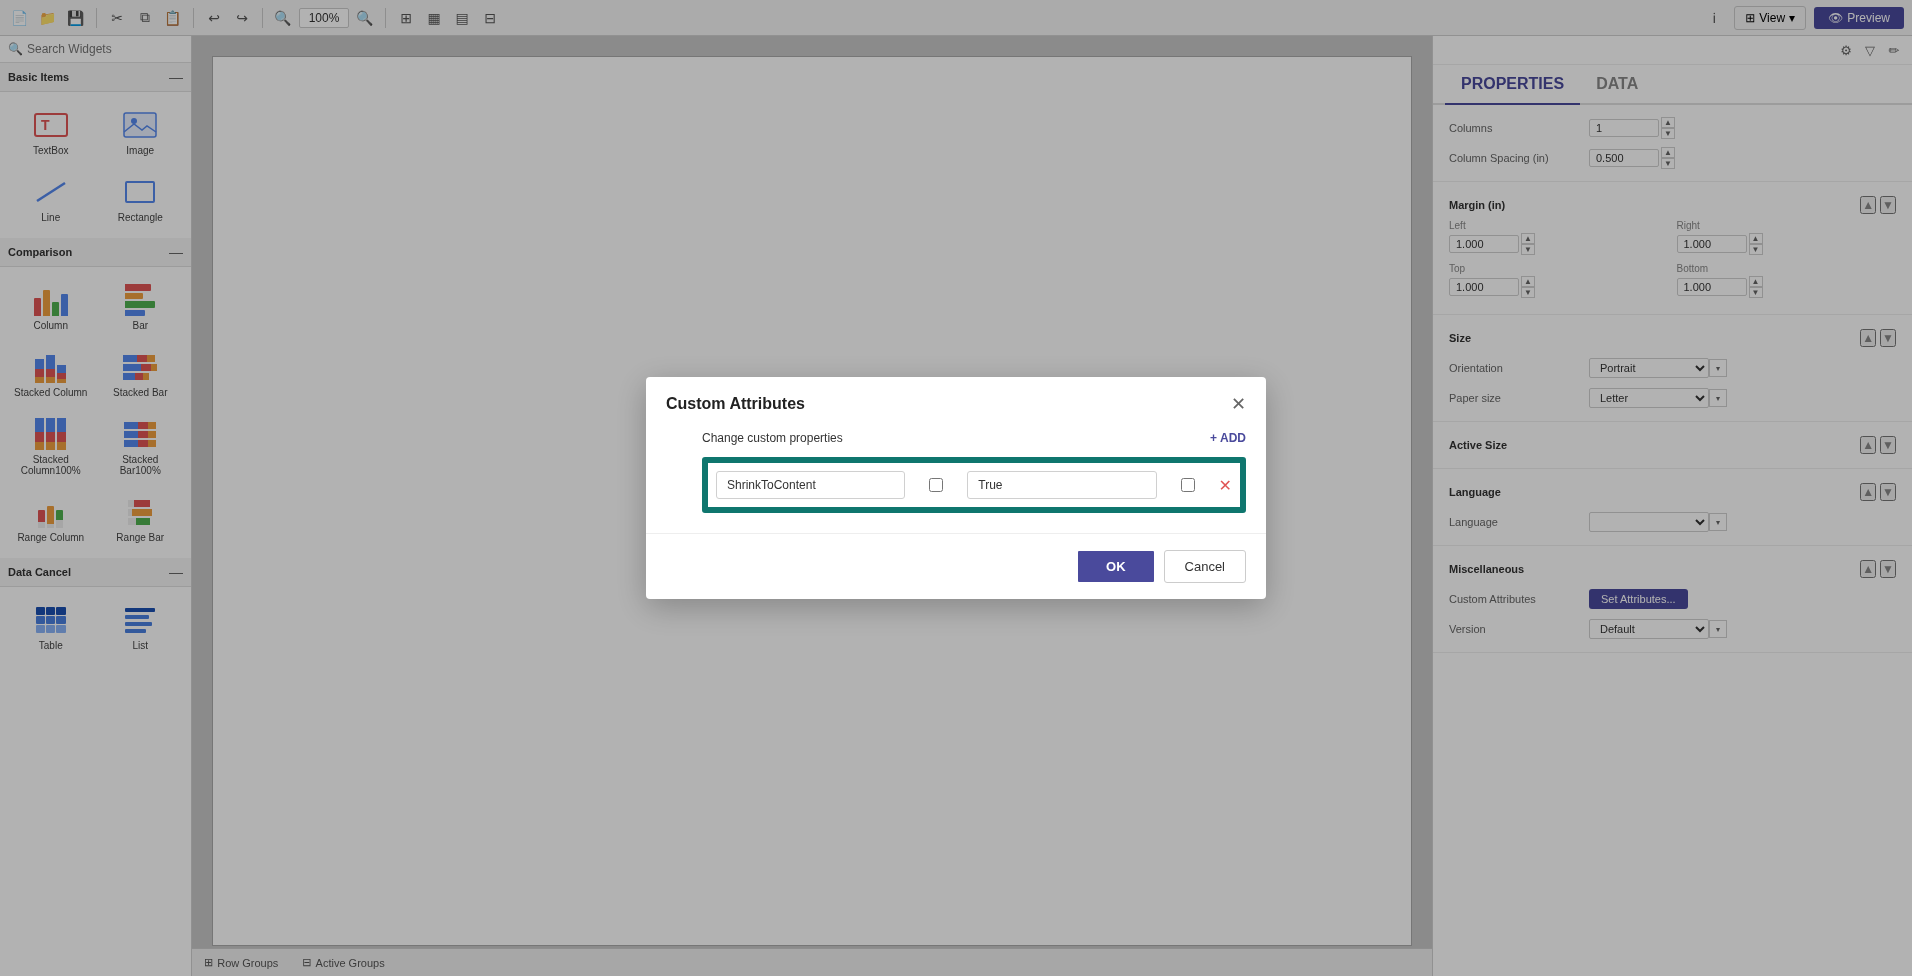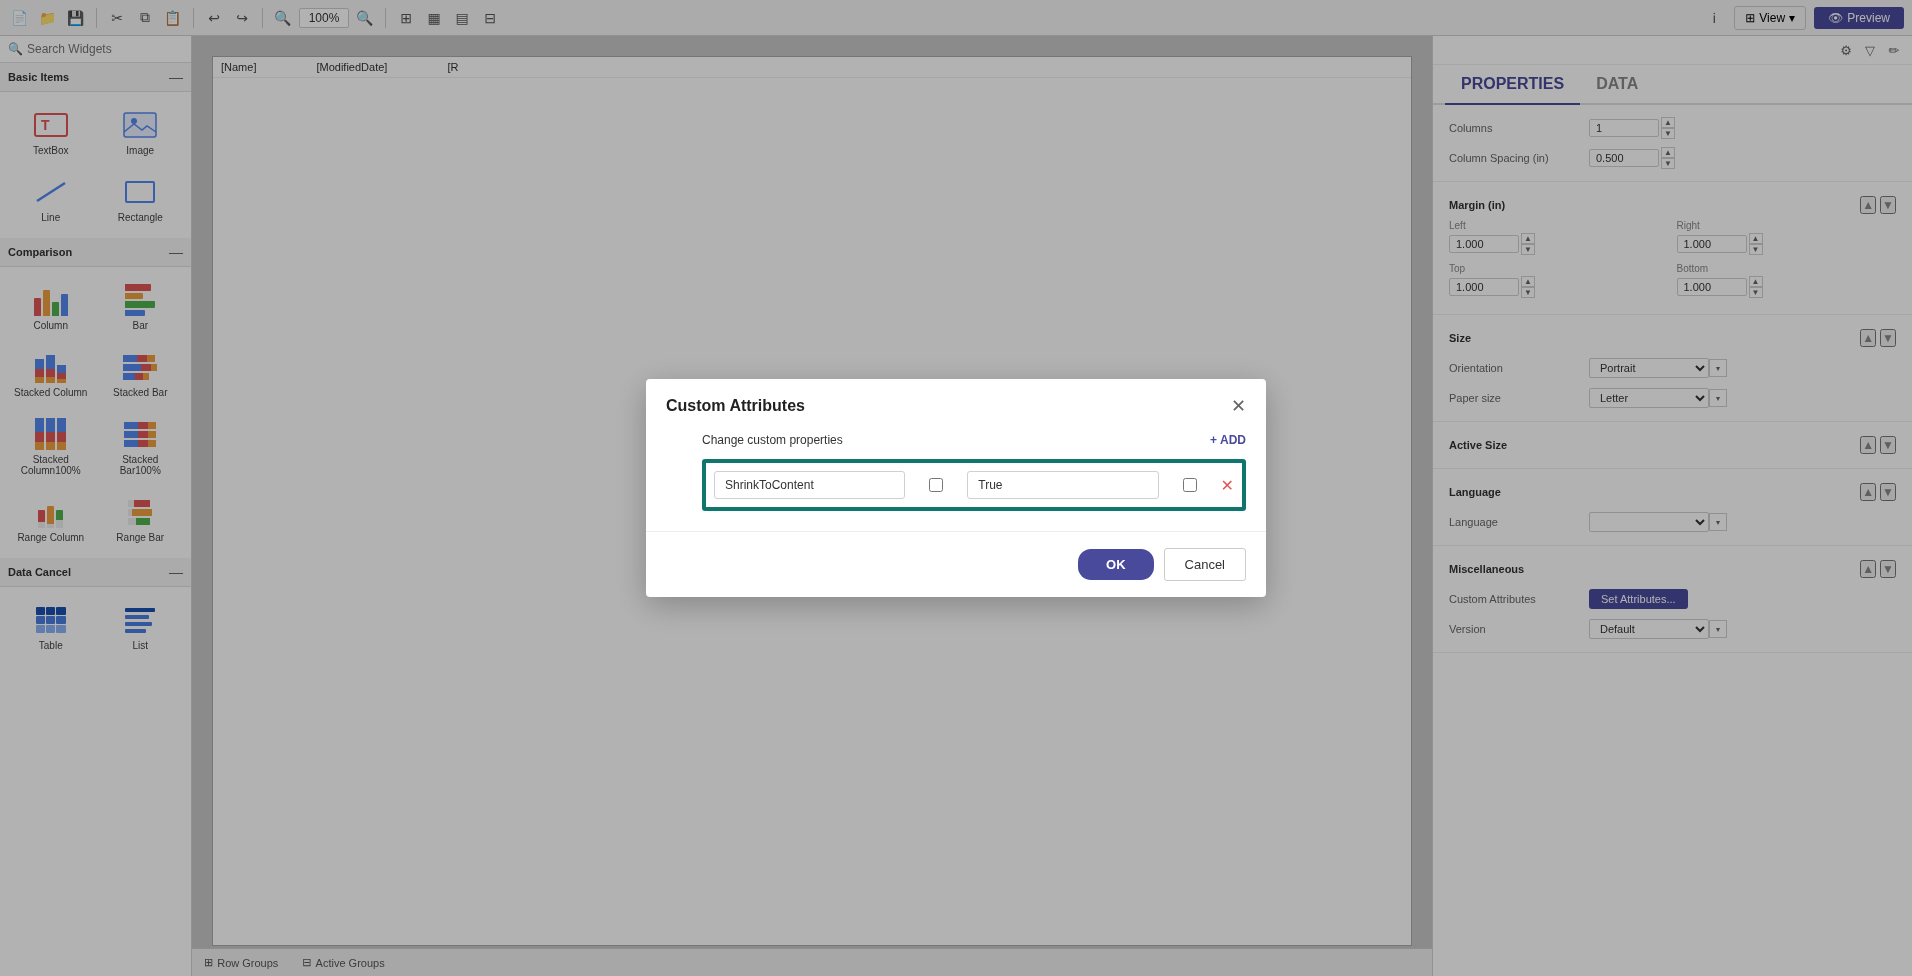--- a/index.html
+++ b/index.html
@@ -217,42 +217,42 @@
     .modal-close { background: none; border: none; cursor: pointer; font-size: 18px; color: #666; }
     .modal-body { padding: 8px 20px 20px; margin-left: 36px; }
     .modal-subtitle {
       font-size: 12px; color: #333;
       margin-bottom: 12px;
       display: flex; align-items: center; justify-content: space-between;
     }
     .add-btn { color: #4a4a9c; font-size: 12px; font-weight: 600; cursor: pointer; background: none; border: none; }
     .modal-attr-row {
       display: flex; align-items: center; gap: 24px;
-      border: 4px solid #0f766e;
+      border: 6px solid #0f766e;
       border-radius: 3px;
       padding: 8px;
       background: #fff;
     }
     .modal-attr-input {
       border: 1px solid #d0d0d0; border-radius: 3px;
       padding: 6px 10px; font-size: 12px;
       flex: 1; color: #333;
       background: #fff;
     }
     .modal-checkbox { width: 14px; height: 14px; cursor: pointer; }
     .modal-remove-btn { background: none; border: none; cursor: pointer; font-size: 16px; color: #e05555; }
     .modal-footer {
       display: flex; align-items: center; justify-content: flex-end;
       padding: 16px 20px;
       gap: 10px;
       border-top: 1px solid #eee;
     }
     .modal-ok-btn {
       background: #4a4a9c; color: #fff; border: none;
-      padding: 8px 28px; border-radius: 13px; cursor: pointer; font-size: 13px; font-weight: 600;
+      padding: 8px 28px; border-radius: 1px; cursor: pointer; font-size: 13px; font-weight: 600;
     }
     .modal-cancel-btn {
       background: #fff; color: #333; border: 1px solid #ccc;
       padding: 8px 20px; border-radius: 3px; cursor: pointer; font-size: 13px;
     }
 
     
     .chart-col { display: flex; align-items: flex-end; gap: 2px; height: 32px; }
     .chart-col-bar { width: 7px; border-radius: 1px 1px 0 0; }
 
@@ -562,25 +562,20 @@
             <div class="list-row r4"></div>
           </div>
         </div>
         <span class="widget-label">List</span>
       </div>
     </div>
   </div>
 
   <div class="canvas-area">
     <div class="canvas-content">
-      <div class="canvas-table-row">
-        <span>[Name]</span>
-        <span>[ModifiedDate]</span>
-        <span>[R</span>
-      </div>
     </div>
     <div class="bottom-bar">
       <div class="bottom-bar-item">
         <span>⊞</span>
         <span>Row Groups</span>
       </div>
       <div class="bottom-bar-item">
         <span>⊟</span>
         <span>Active Groups</span>
       </div>

